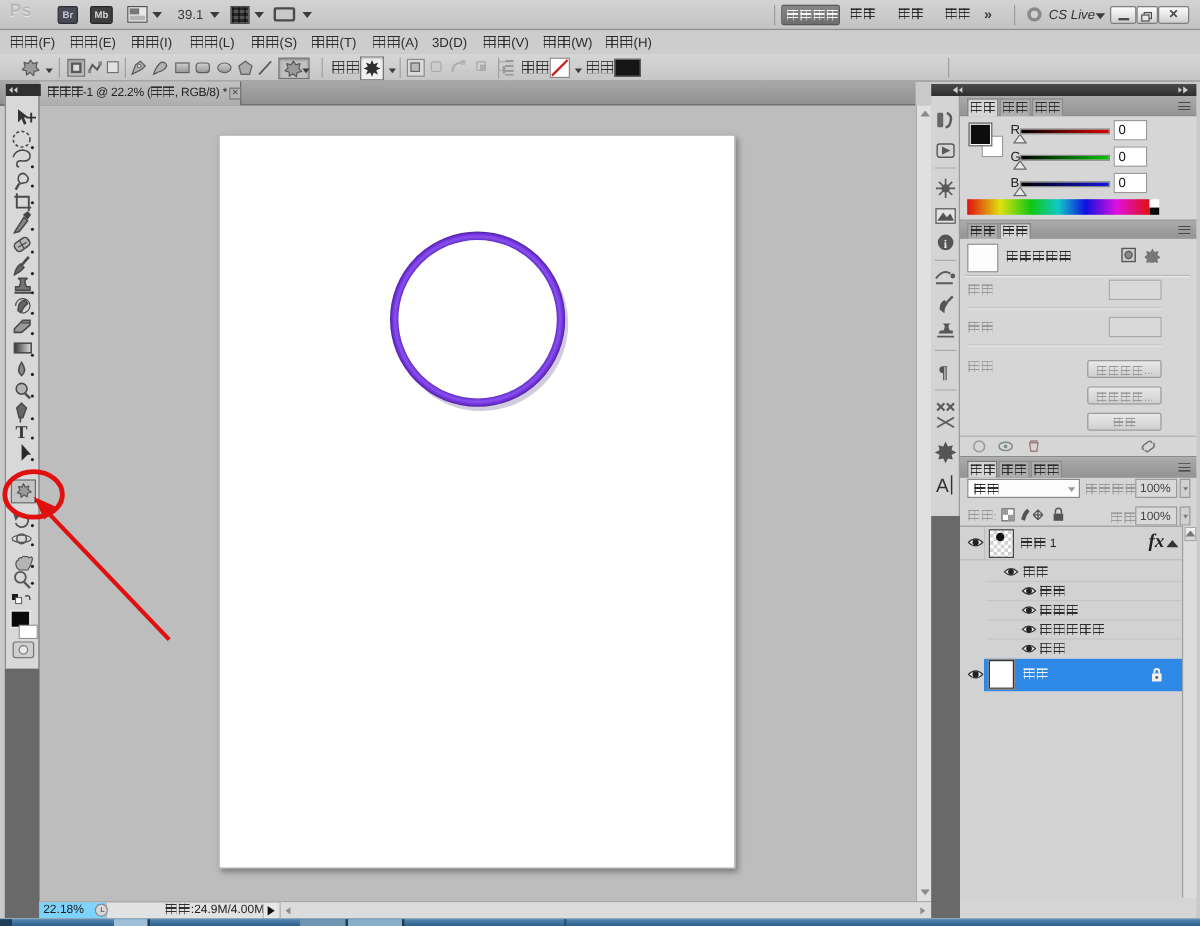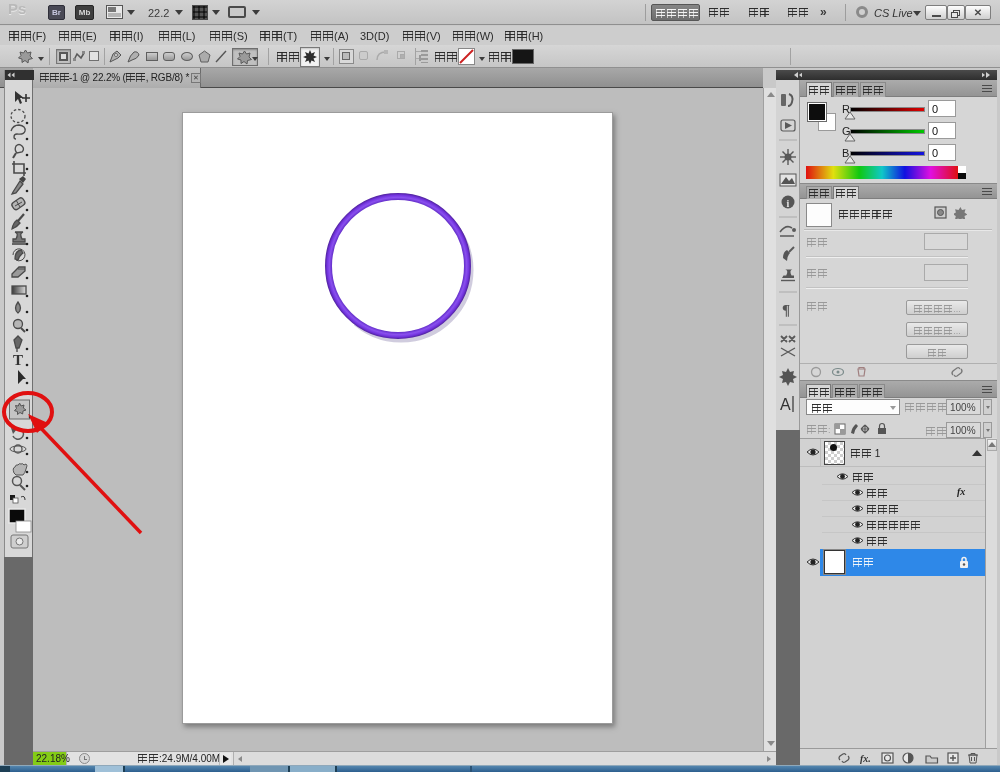--- a/index.html
+++ b/index.html
@@ -28,21 +28,21 @@
   <div style="left:48px;top:5px;width:17px;height:15px;background:#4a4a56;border:1px solid #2e2e38;border-radius:2px;
     color:#c8c8e0;font-size:8px;font-weight:bold;text-align:center;line-height:13px;">Br</div>
   <div style="left:75px;top:5px;width:19px;height:15px;background:#3f3f3f;border:1px solid #262626;border-radius:2px;
     color:#d8d8d8;font-size:8px;font-weight:bold;text-align:center;line-height:13px;">Mb</div>
 
   <div style="left:106px;top:5px;width:17px;height:14px;background:#e9e9e9;border:1px solid #555;">
     <div style="left:1px;top:1px;width:8px;height:5px;background:#777;"></div>
     <div style="left:1px;top:7px;width:13px;height:4px;background:#b5b5b5;"></div>
   </div>
   <div style="left:127px;top:10px;width:0;height:0;border-left:4px solid transparent;border-right:4px solid transparent;border-top:5px solid #3c3c3c;"></div>
-  <div class="txt" style="left:148px;top:7px;color:#3a3a3a;">22.2</div>
+  <div class="txt" style="left:148px;top:7px;color:#3a3a3a;">39.1</div>
   <div style="left:175px;top:10px;width:0;height:0;border-left:4px solid transparent;border-right:4px solid transparent;border-top:5px solid #3c3c3c;"></div>
 
   <div style="left:192px;top:5px;width:16px;height:15px;background:#9a9a9a;border:1px solid #4c4c4c;
      background-image:repeating-linear-gradient(to right,#5c5c5c 0 2px,#bdbdbd 2px 5px),repeating-linear-gradient(to bottom,#5c5c5c 0 2px,#bdbdbd 2px 5px);background-blend-mode:multiply;"></div>
   <div style="left:212px;top:10px;width:0;height:0;border-left:4px solid transparent;border-right:4px solid transparent;border-top:5px solid #3c3c3c;"></div>
 
   <div style="left:228px;top:6px;width:18px;height:12px;border:2px solid #4a4a4a;border-radius:2px;background:#c9c9c9;"></div>
   <div style="left:252px;top:10px;width:0;height:0;border-left:4px solid transparent;border-right:4px solid transparent;border-top:5px solid #3c3c3c;"></div>
 
   <div style="left:645px;top:4px;width:1px;height:17px;background:#9d9d9d;"></div>
@@ -344,21 +344,21 @@
 
     <rect x="4" y="429" width="16" height="14" fill="#0a0a0a" stroke="#e8e8e8" stroke-width="1.5"></rect>
     <rect x="11" y="441" width="15" height="11" fill="#ffffff" stroke="#888" stroke-width=".8"></rect>
 
     <rect x="6" y="455" width="17" height="13" rx="2" fill="#cfcfcf" stroke="#777"></rect>
     <circle cx="14.5" cy="461.5" r="3.5" fill="#e9e9e9" stroke="#777"></circle>
   </svg>
 </div>
 
 <div id="statusbar" style="left:33px;top:751px;width:743px;height:14px;background:#e2e2e2;border-top:1px solid #9e9e9e;">
-  <div style="left:0px;top:0px;width:34px;height:13px;background:#84cc16;border-right:1px solid #b5b5b5;font-size:10px;color:#222;padding:1px 0 0 3px;">22.18%</div>
+  <div style="left:0px;top:0px;width:56px;height:13px;background:#7dd3fc;border-right:1px solid #b5b5b5;font-size:10px;color:#222;padding:1px 0 0 3px;">22.18%</div>
   <div style="left:46px;top:1px;width:11px;height:11px;border:1px solid #8a8a8a;border-radius:50%;background:#d8d8d8;">
     <div style="left:4px;top:2px;width:1px;height:4px;background:#777;"></div>
       <div style="left:4px;top:5px;width:3px;height:1px;background:#777;"></div>
   </div>
   <div style="left:104px;top:1px;font-size:10px;color:#222;white-space:nowrap;"><span class="cj s9"></span><span class="cj s9"></span>:24.9M/4.00M</div>
   <div style="left:186px;top:1px;width:12px;height:12px;background:#e8e8e8;border-left:1px solid #bbb;">
     <div style="left:3px;top:2px;width:0;height:0;border-top:4px solid transparent;border-bottom:4px solid transparent;border-left:6px solid #111;"></div>
   </div>
 
   <div style="left:200px;top:0px;width:543px;height:14px;background:#dcdcdc;border-left:1px solid #b0b0b0;">
@@ -557,21 +557,21 @@
             <path d="M1 5 Q7 -1 13 5 Q7 11 1 5 Z" fill="#e8e8e8" stroke="#333" stroke-width="1"></path>
             <circle cx="7" cy="5" r="2.6" fill="#222"></circle>
           </svg>
         <div style="left:20px;top:0px;width:1px;height:28px;background:#bdbdbd;"></div>
         <div style="left:24px;top:2px;width:21px;height:24px;border:1px solid #444;
           background-image:linear-gradient(45deg,#cfcfcf 25%,transparent 25%,transparent 75%,#cfcfcf 75%),linear-gradient(45deg,#cfcfcf 25%,#fff 25%,#fff 75%,#cfcfcf 75%);
           background-size:6px 6px;background-position:0 0,3px 3px;">
           <div style="left:5px;top:2px;width:7px;height:7px;background:#111;border-radius:50%;"></div>
         </div>
         <div style="left:50px;top:9px;font-size:10px;color:#222;"><span class="cj s9"></span><span class="cj s9"></span> 1</div>
-        <div style="left:157px;top:7px;font-size:10px;font-style:italic;font-family:'Liberation Serif',serif;color:#222;font-weight:bold;margin-top:40px;">fx</div>
+        <div style="left:157px;top:7px;font-size:16px;font-style:italic;font-family:'Liberation Serif',serif;color:#222;font-weight:bold;">fx</div>
         <svg style="position:absolute;left:172px;top:11px;" width="10" height="7">
             <polygon points="5,0 10,6 0,6" fill="#333"></polygon>
           </svg>
       </div>
 
       <div style="left:0;top:29px;width:185px;height:17px;">
         <svg style="position:absolute;left:36px;top:4px;" width="13" height="9">
             <path d="M1 4.5 Q6.5 -1 12 4.5 Q6.5 10 1 4.5 Z" fill="#e8e8e8" stroke="#333" stroke-width="1"></path>
             <circle cx="6.5" cy="4.5" r="2.4" fill="#222"></circle>
           </svg>
@@ -628,36 +628,20 @@
     </div>
 
     <div style="left:185px;top:57px;width:12px;height:310px;background:#dcdcdc;border-left:1px solid #9f9f9f;">
       <div style="left:1px;top:1px;width:10px;height:12px;background:linear-gradient(#f2f2f2,#d2d2d2);border:1px solid #aaa;">
           <svg width="8" height="6" style="position:absolute;left:0px;top:2px;">
             <polygon points="4,0 8,5 0,5" fill="#777"></polygon>
           </svg>
         </div>
     </div>
 
-    <div style="left:0;top:367px;width:197px;height:17px;background:#d5d5d5;border-top:1px solid #9a9a9a;">
-      <svg style="position:absolute;left:38px;top:3px;" width="145" height="12">
-        <g fill="none" stroke="#555" stroke-width="1.2">
-          <path d="M2 8 q-2 -2 0 -4 l3 -2 q2 -1 3 1 M10 4 q2 2 0 4 l-3 2 q-2 1 -3 -1"></path>
-          <text x="22" y="10" font-family="Liberation Serif,serif" font-size="10" font-style="italic" font-weight="bold" fill="#333" stroke="none">fx.</text>
-          <rect x="44" y="1" width="11" height="10" fill="#e8e8e8"></rect>
-            <circle cx="49.5" cy="6" r="3"></circle>
-          <circle cx="70" cy="6" r="5" fill="#e8e8e8"></circle>
-            <path d="M70 1 a5 5 0 0 1 0 10 Z" fill="#555" stroke="none"></path>
-          <path d="M88 4 h4 l1.5 2 h6 v5 h-11.5 Z" fill="#ccc"></path>
-          <rect x="110" y="1" width="10" height="10" fill="#e8e8e8"></rect>
-            <path d="M112 6 h6 M115 3 v6" stroke-width="1.4"></path>
-          <path d="M131 3 h8 l-1 8 h-6 Z M130 3 h10 M133 3 v-1.5 h4 v1.5 M133.5 5 v4 M136.5 5 v4" stroke-width="1"></path>
-        </g>
-      </svg>
-    </div>
   </div>
 </div>
 
 <div id="taskbar" style="left:0;top:765px;width:1000px;height:7px;background:linear-gradient(#5a8cb4,#2d5f8e);">
   <div style="left:0;top:0;width:1000px;height:1px;background:#8fa8ba;"></div>
   <div style="left:0;top:1px;width:10px;height:6px;background:#1d3f55;"></div>
   <div style="left:95px;top:1px;width:28px;height:6px;background:#9fc0d8;"></div>
   <div style="left:123px;top:1px;width:2px;height:6px;background:#1d3f55;"></div>
   <div style="left:250px;top:1px;width:38px;height:6px;background:#6f95b2;"></div>
   <div style="left:288px;top:1px;width:2px;height:6px;background:#1d3f55;"></div>

